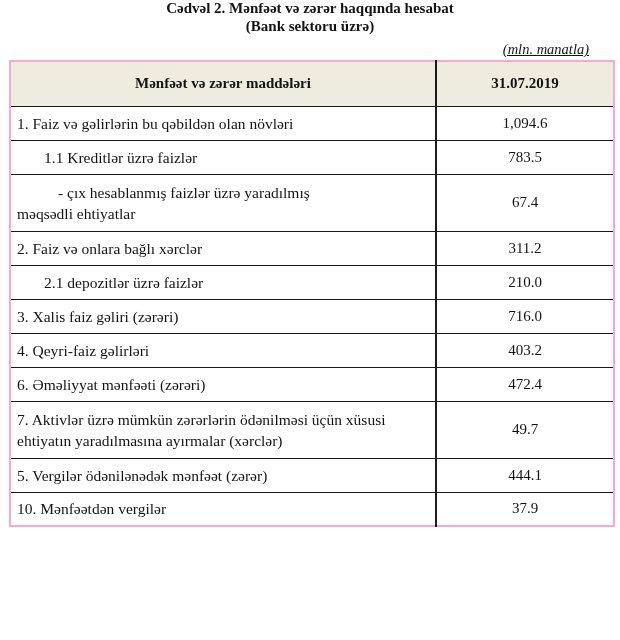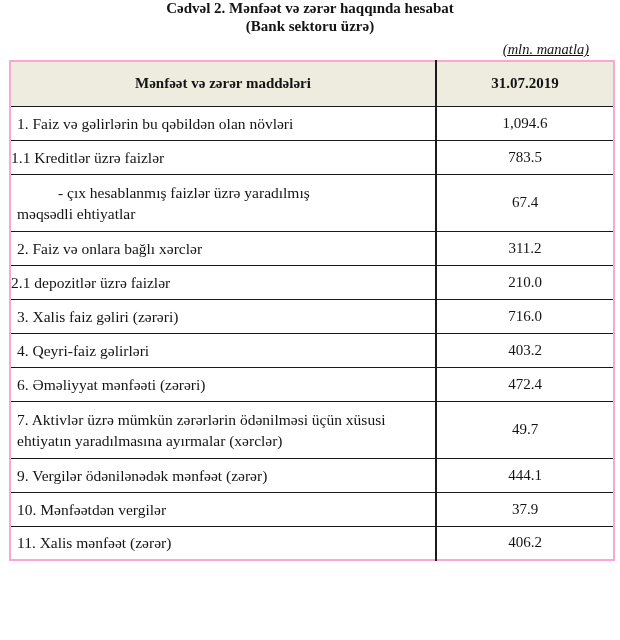--- a/index.html
+++ b/index.html
@@ -60,21 +60,21 @@
   .pl-table tbody tr { height: 34px; }
   .pl-table tbody tr.tall { height: 57px; padding-left: 32px; }
   .label-cell {
     vertical-align: middle;
     font-size: 15.5px;
   }
   .label-cell .line {
     line-height: 21px;
   }
   .ind-0 { padding-left: 6px;  }
-  .ind-1 { }
+  .ind-1 { padding-left: 33px; }
   .ind-2 { padding-left: 47px; }
   .value-cell {
     text-align: center;
     vertical-align: middle;
     font-size: 15px;
   }
 </style>
 </head>
 <body>
 
@@ -157,34 +157,28 @@
     <td class="label-cell">
             <div class="line ind-0">7. Aktivlər üzrə mümkün zərərlərin ödənilməsi üçün xüsusi</div>
             <div class="line ind-0">ehtiyatın yaradılmasına ayırmalar (xərclər)</div>
           </td>
     <td class="value-cell">49.7</td>
   </tr>
 
 
   <tr>
     <td class="label-cell">
-            <div class="line ind-0">9. Vergilər ödənilənədək mənfəət (zərər)</div>
+            <div class="line ind-0">5. Vergilər ödənilənədək mənfəət (zərər)</div>
           </td>
     <td class="value-cell">444.1</td>
   </tr>
 
   <tr>
     <td class="label-cell">
             <div class="line ind-0">10. Mənfəətdən vergilər</div>
           </td>
     <td class="value-cell">37.9</td>
   </tr>
 
-  <tr>
-    <td class="label-cell">
-            <div class="line ind-0">11. Xalis mənfəət (zərər)</div>
-          </td>
-    <td class="value-cell">406.2</td>
-  </tr>
 </tbody>
   </table>
 
 </div>
 
 </body></html>

